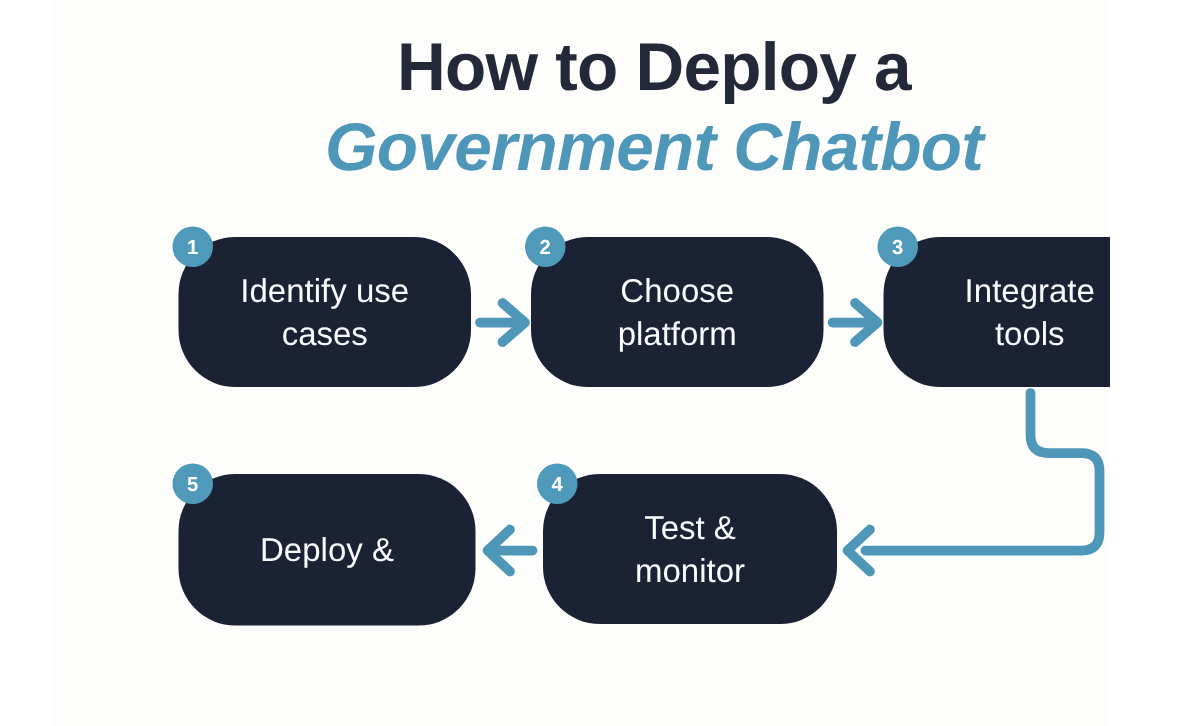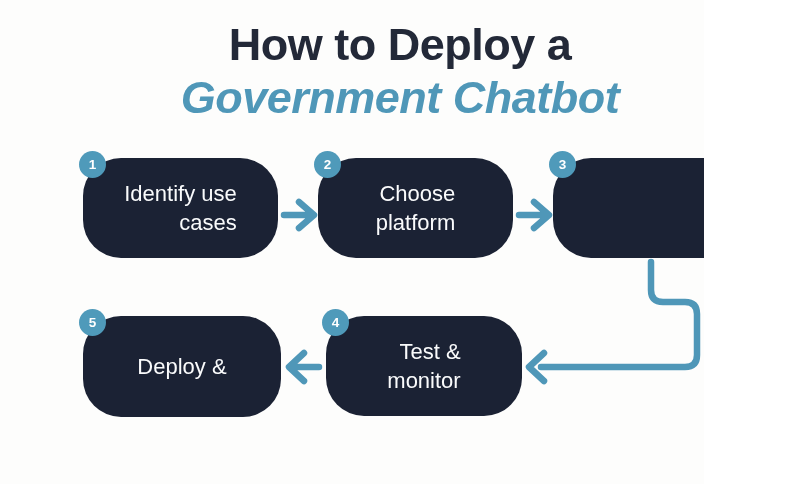--- a/index.html
+++ b/index.html
@@ -6,20 +6,21 @@
   body {
     font-family: "Liberation Sans", sans-serif;
     background: #ffffff;
   }
   .canvas {
     position: relative;
     width: 704px;
     height: 484px;
     background: var(--page-bg, #fdfdfc);
     overflow: hidden;
+    margin-left: 36px;
   }
 
   
   .title {
     position: absolute;
     top: 18px;
     left: 0;
     width: 800px;
     text-align: center;
     font-weight: 700;
@@ -54,21 +55,21 @@
     border-radius: 38px;
     display: flex;
     align-items: center;
     justify-content: center;
   }
   .step .label {
     color: var(--box-text, #fafbfc);
     font-size: 22px;
     font-weight: 500;
     line-height: 29px;
-    text-align: right;
+    text-align: center;
   }
   .badge {
     position: absolute;
     left: -4px;
     top: -7px;
     width: 27px;
     height: 27px;
     border-radius: 50%;
     background: var(--badge, #4f9aba);
     color: #ffffff;
@@ -131,20 +132,24 @@
   <div class="step box2">
     <span class="badge">2</span>
     <div class="label">
       <span>Choose</span><br>
       <span>platform</span>
     </div>
   </div>
 
   <div class="step box3">
     <span class="badge">3</span>
+    <div class="label">
+      <span>Integrate</span><br>
+      <span>tools</span>
+    </div>
   </div>
 
   <div class="step box4">
     <span class="badge">4</span>
     <div class="label">
       <span>Test &amp;</span><br>
       <span>monitor</span>
     </div>
   </div>
 

